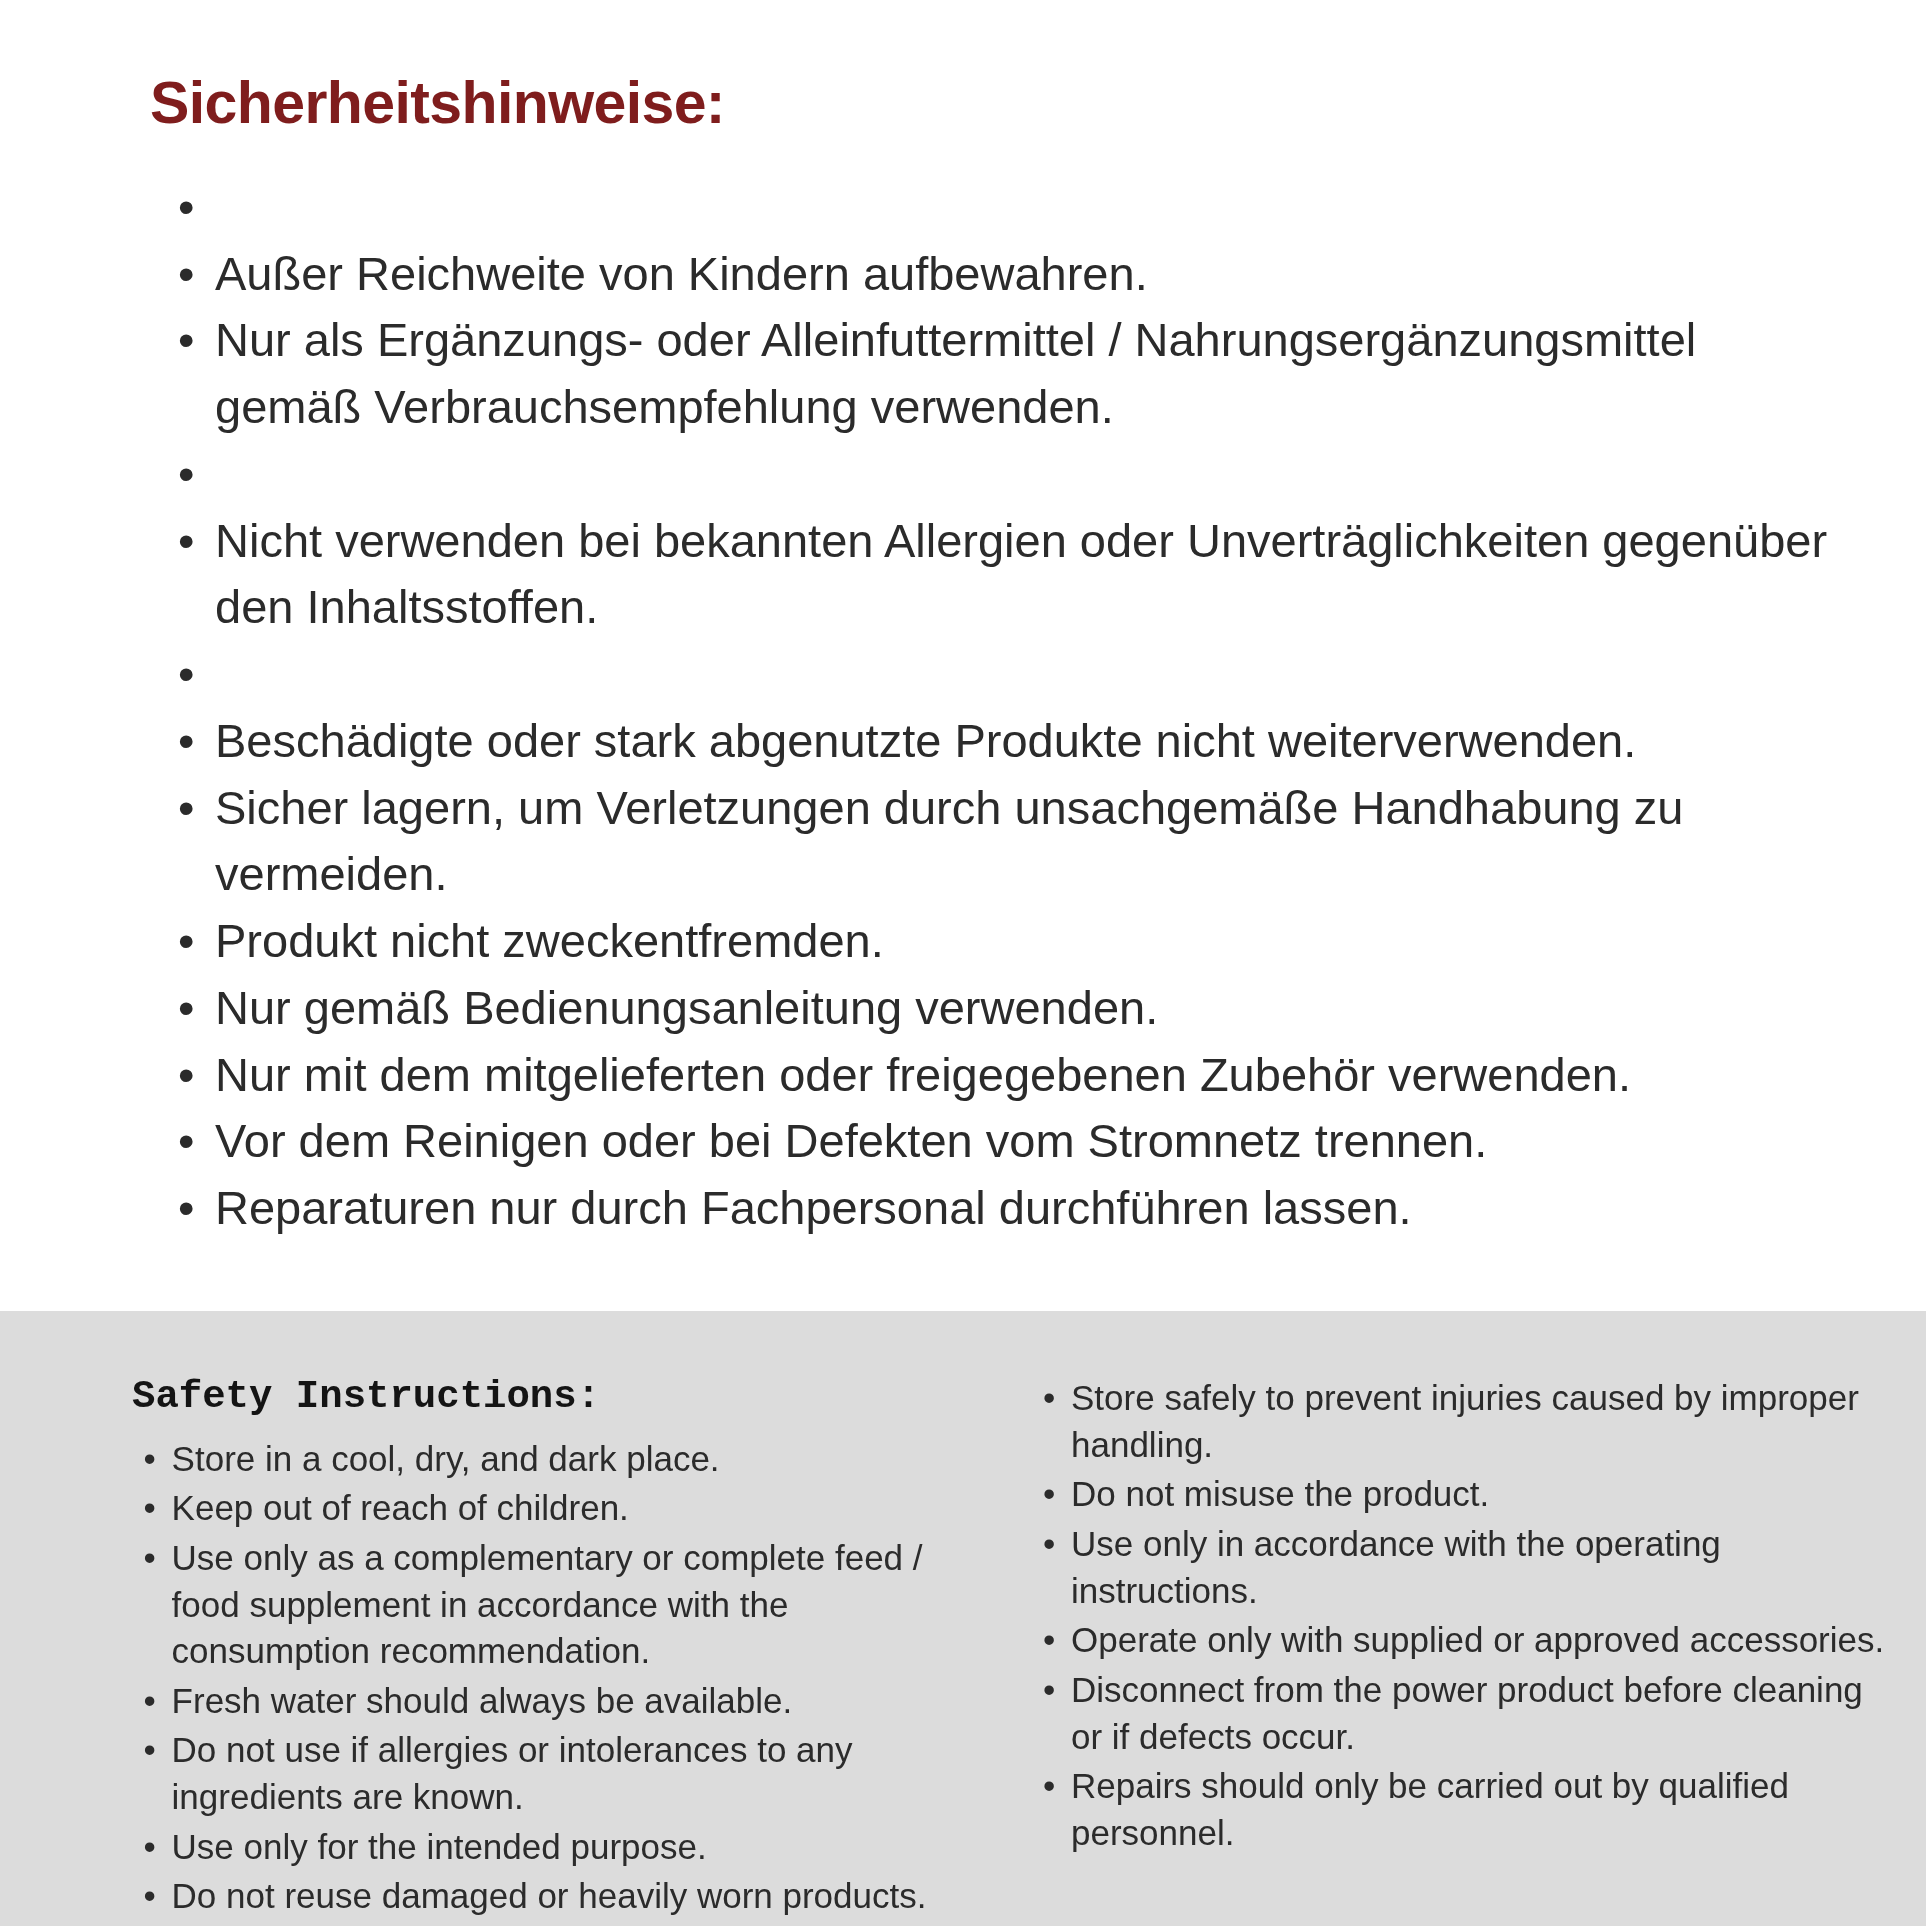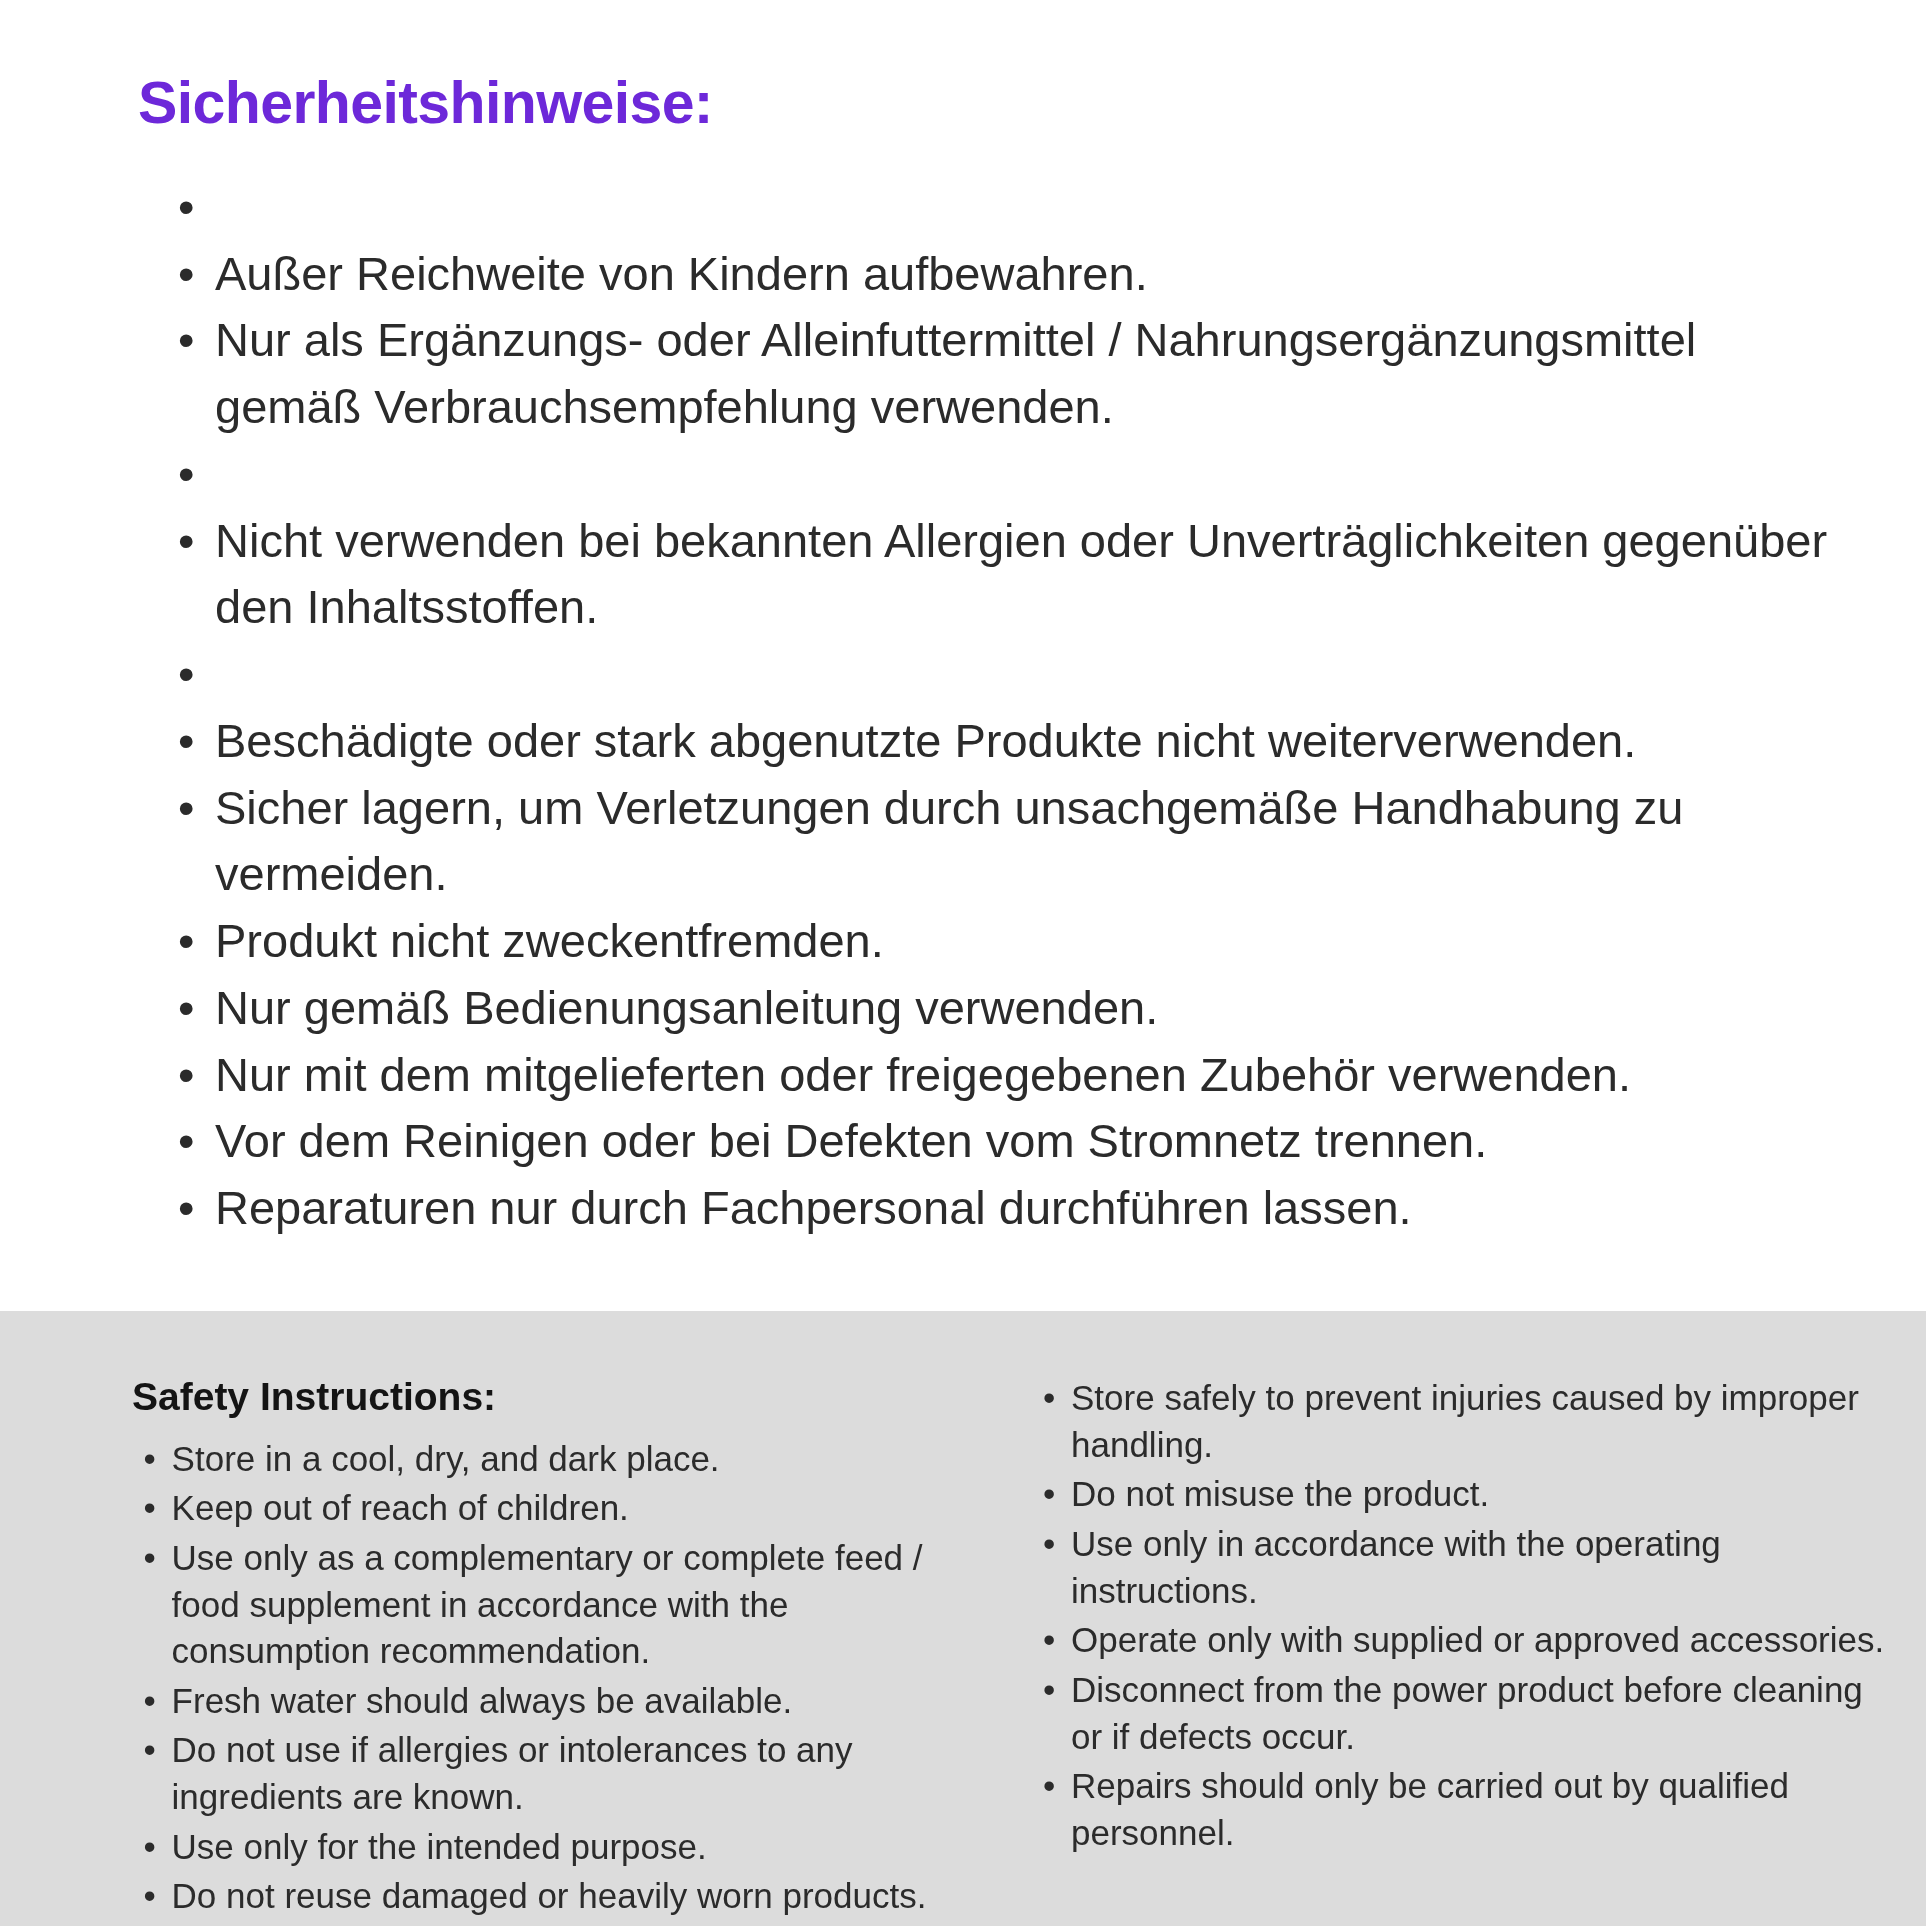--- a/index.html
+++ b/index.html
@@ -12,23 +12,24 @@
     overflow: hidden;
   }
 
   
   .de-section {
     padding: 69px 96px 0 138px;
   }
   .de-title {
     font-size: 59px;
     font-weight: 700;
-    color: #6d28d9;
+    color: #7f1d1d;
     margin-bottom: 37px;
     letter-spacing: -0.6px;
+    margin-left: 12px;
   }
   .de-list {
     margin-left: 40px;
     max-width: 1682px;
   }
   .de-item {
     display: flex;
     font-size: 47px;
     line-height: 1.42;
     color: #2b2b2b;
@@ -53,20 +54,21 @@
     display: flex;
     gap: 64px;
   }
   .en-col-left  { width: 847px; flex-shrink: 0; }
   .en-col-right { width: 857px; flex-shrink: 0; }
   .en-title {
     font-size: 39px;
     font-weight: 700;
     color: #141414;
     margin-bottom: 16.7px;
+    font-family: Liberation Mono, monospace;
   }
   .en-item {
     display: flex;
     font-size: 35px;
     line-height: 1.34;
     color: #2b2b2b;
     margin-bottom: 2.6px;
   }
   .en-col-left .en-item { padding-left: 11.6px; }
   .en-item .bullet {

